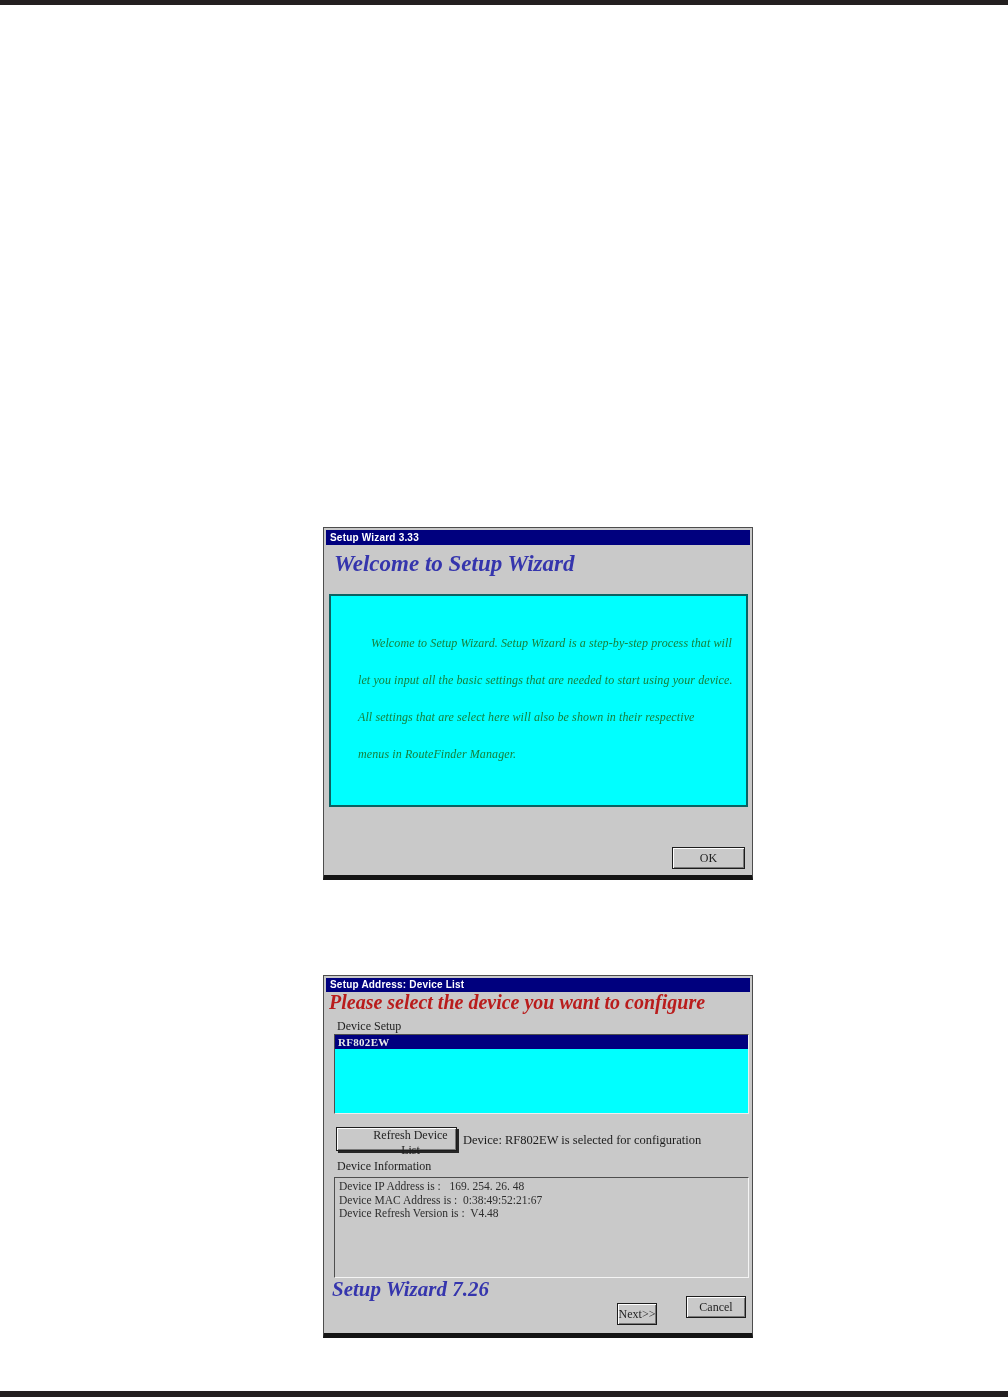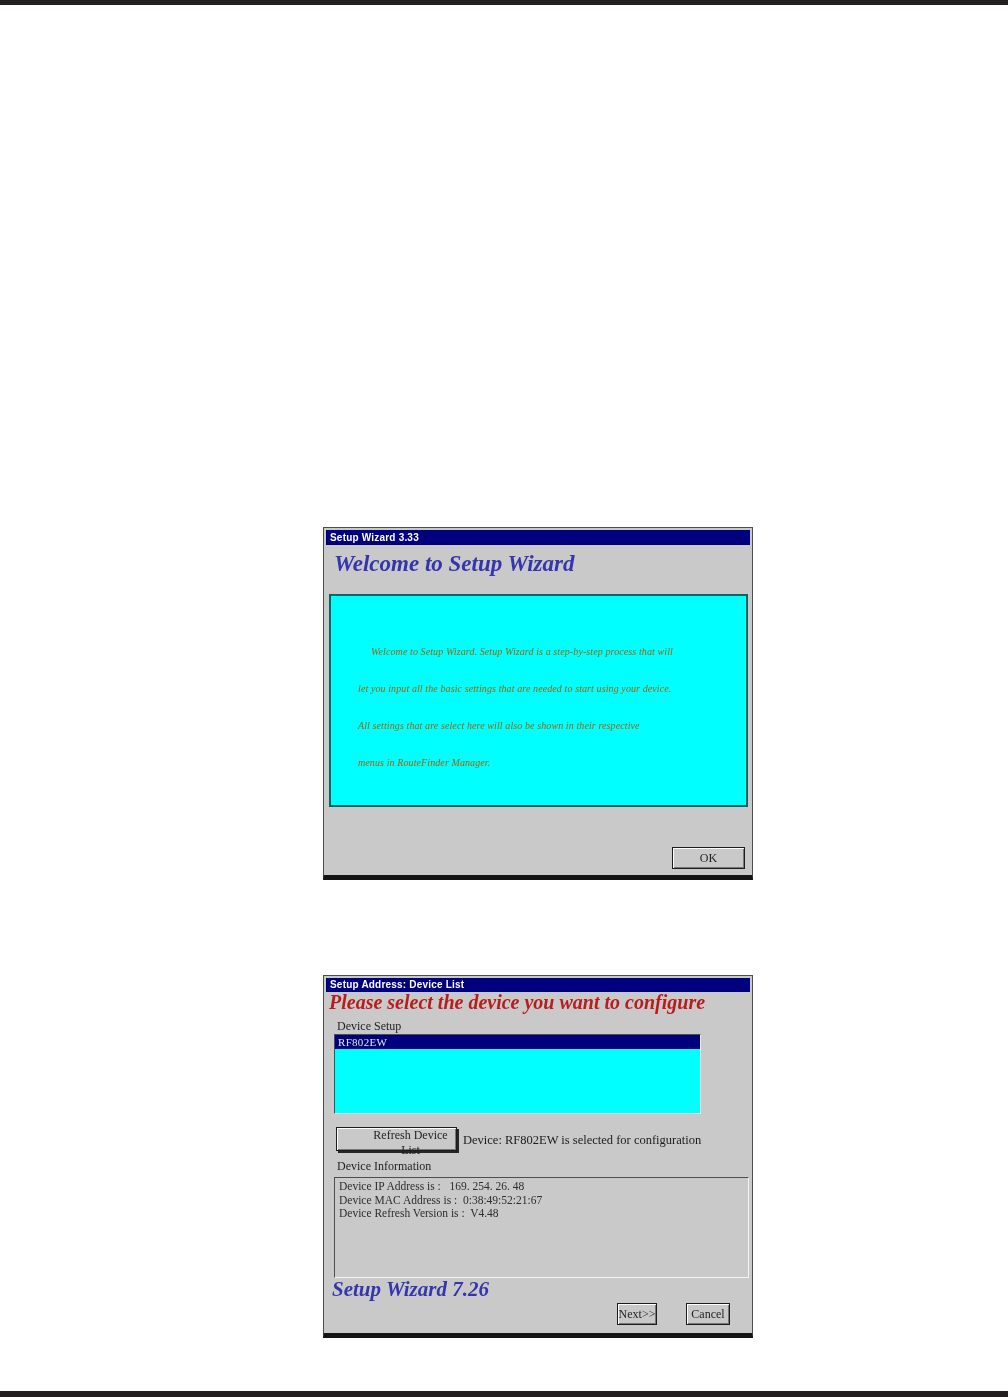--- a/index.html
+++ b/index.html
@@ -38,45 +38,46 @@
     position:absolute; left:10px; top:23px;
     font-style:italic; font-weight:bold; font-size:23px; color:#3535ad;
     white-space:nowrap;
   }
   .d1-cyan {
     position:absolute; left:5px; top:66px; width:419px; height:213px;
     background:#00ffff; border:2px solid #0b6262;
     padding:40px 24px 0 27px;
   }
   .d1-cyan .ln {
-    font-style:italic; font-size:10px; line-height:15px; color:#a16207;
-    margin:8px 0 22px 0; letter-spacing:.1px; white-space:nowrap;
+    font-style:italic; font-size:12px; line-height:15px; color:#15803d;
+    margin:0 0 22px 0; letter-spacing:.1px; white-space:nowrap;
   }
   .d1-cyan .ln.indent { text-indent:13px; }
   .btn.ok { left:348px; top:319px; width:73px; height:22px; }
 
   
   .d2 { left:323px; top:975px; height:363px; }
   .d2 .titlebar { height:14px; line-height:14px; }
   .d2-heading {
     position:absolute; left:5px; top:15px;
     font-style:italic; font-weight:bold; font-size:20px; color:#b91c1c;
     white-space:nowrap;
   }
   .small-label {
     position:absolute; font-size:12px; color:#1e1e1e; white-space:nowrap;
   }
   .lbl-device-name { left:13px; top:43px; }
   .lbl-device-info { left:13px; top:183px; }
   .listbox {
-    position:absolute; left:10px; top:58px; width:367px; height:80px;
+    position:absolute; left:10px; top:58px; width:415px; height:80px;
     background:#00ffff;
     border-top:1px solid #4e4e4e; border-left:1px solid #4e4e4e;
     border-right:1px solid #eeeeee; border-bottom:1px solid #eeeeee;
     overflow:hidden;
+    font-weight:bold;
   }
   .listrow.selected {
     height:14px; background:#00007e; color:#e8e8e8;
     font-size:11px; line-height:14px; padding-left:3px; letter-spacing:.3px;
     cursor:default;
   }
   .btn.refresh {
     left:12px; top:151px; width:121px; height:24px;
     box-shadow: inset 1px 1px 0 #ffffff, inset -1px -1px 0 #787878,
                 2px 2px 0 #262626;
@@ -94,21 +95,21 @@
   }
   .info-ln {
     font-size:11.5px; line-height:13.5px; color:#2d2d2d; white-space:pre;
   }
   .d2-footer {
     position:absolute; left:8px; top:301px;
     font-style:italic; font-weight:bold; font-size:21px; color:#3535ad;
     white-space:nowrap;
   }
   .btn.next   { left:293px; top:327px; width:40px; height:22px; }
-  .btn.cancel { left:362px; top:327px; width:44px; height:22px; }
+  .btn.cancel { left:362px; top:320px; width:60px; height:22px; }
 </style>
 </head>
 <body>
 
 <div class="page">
   <div class="page-rule top"></div>
   <div class="page-rule bottom"></div>
 
   <div class="dialog d1">
     <div class="titlebar">

